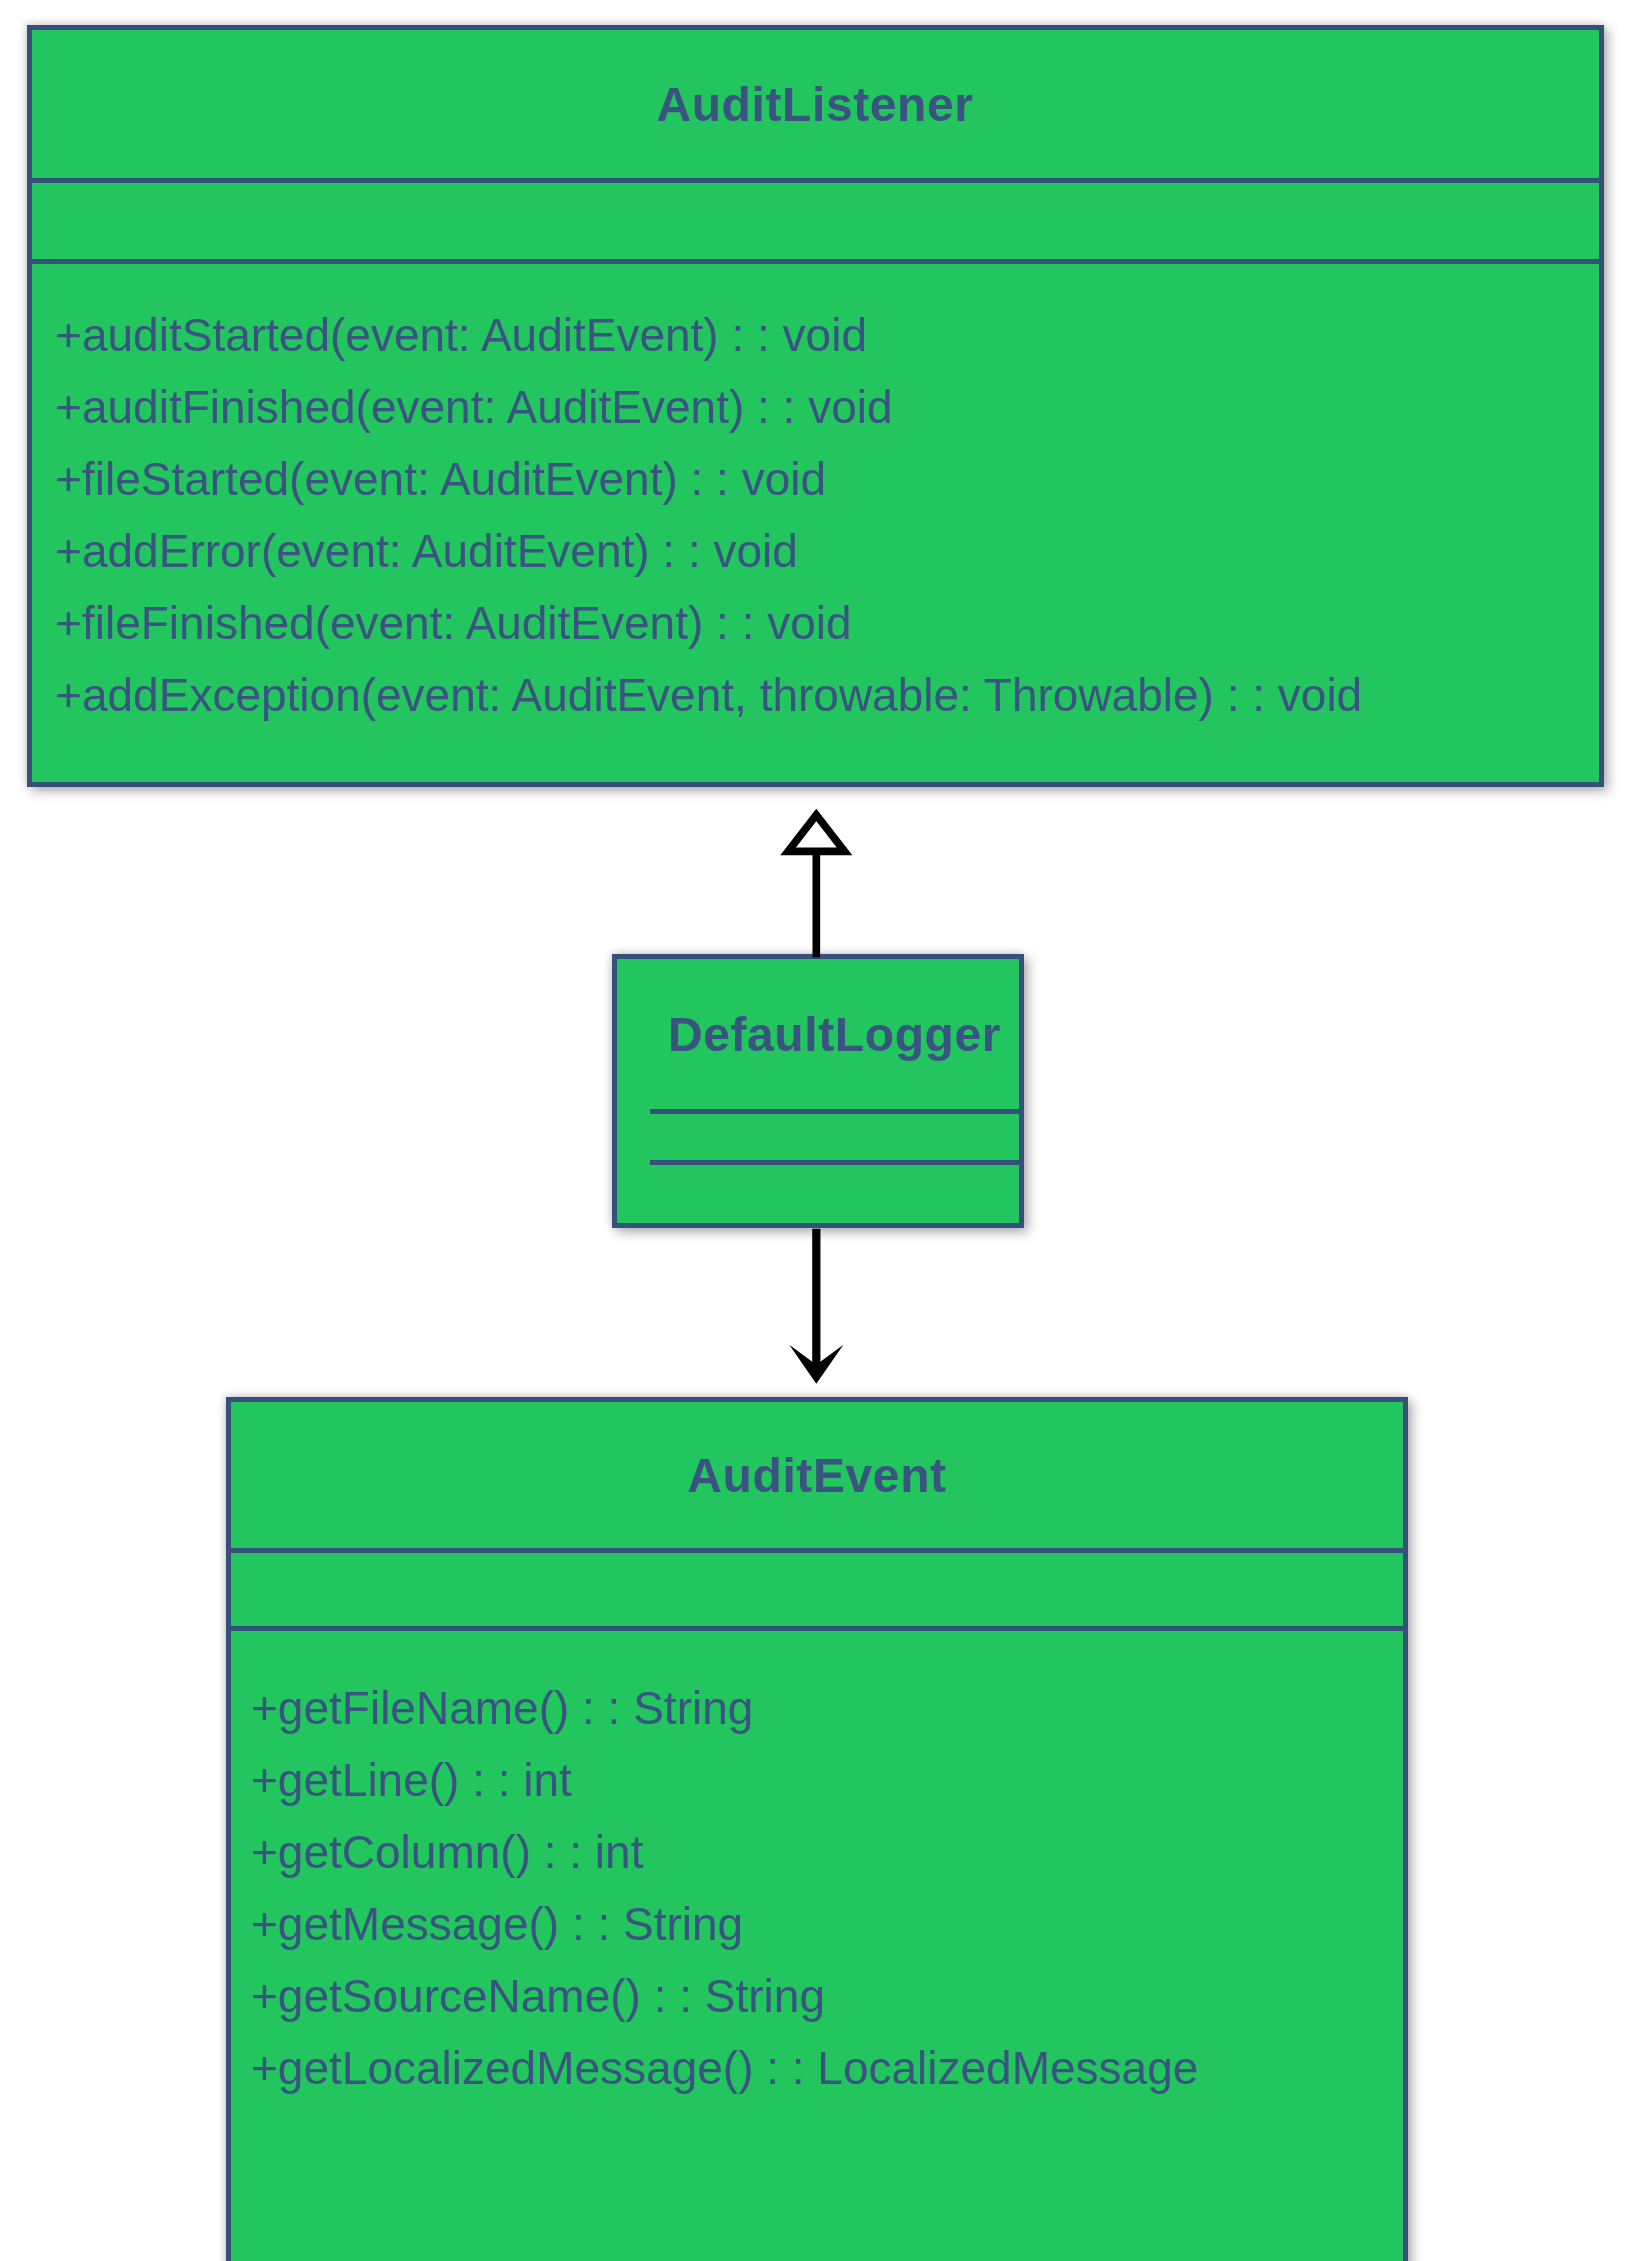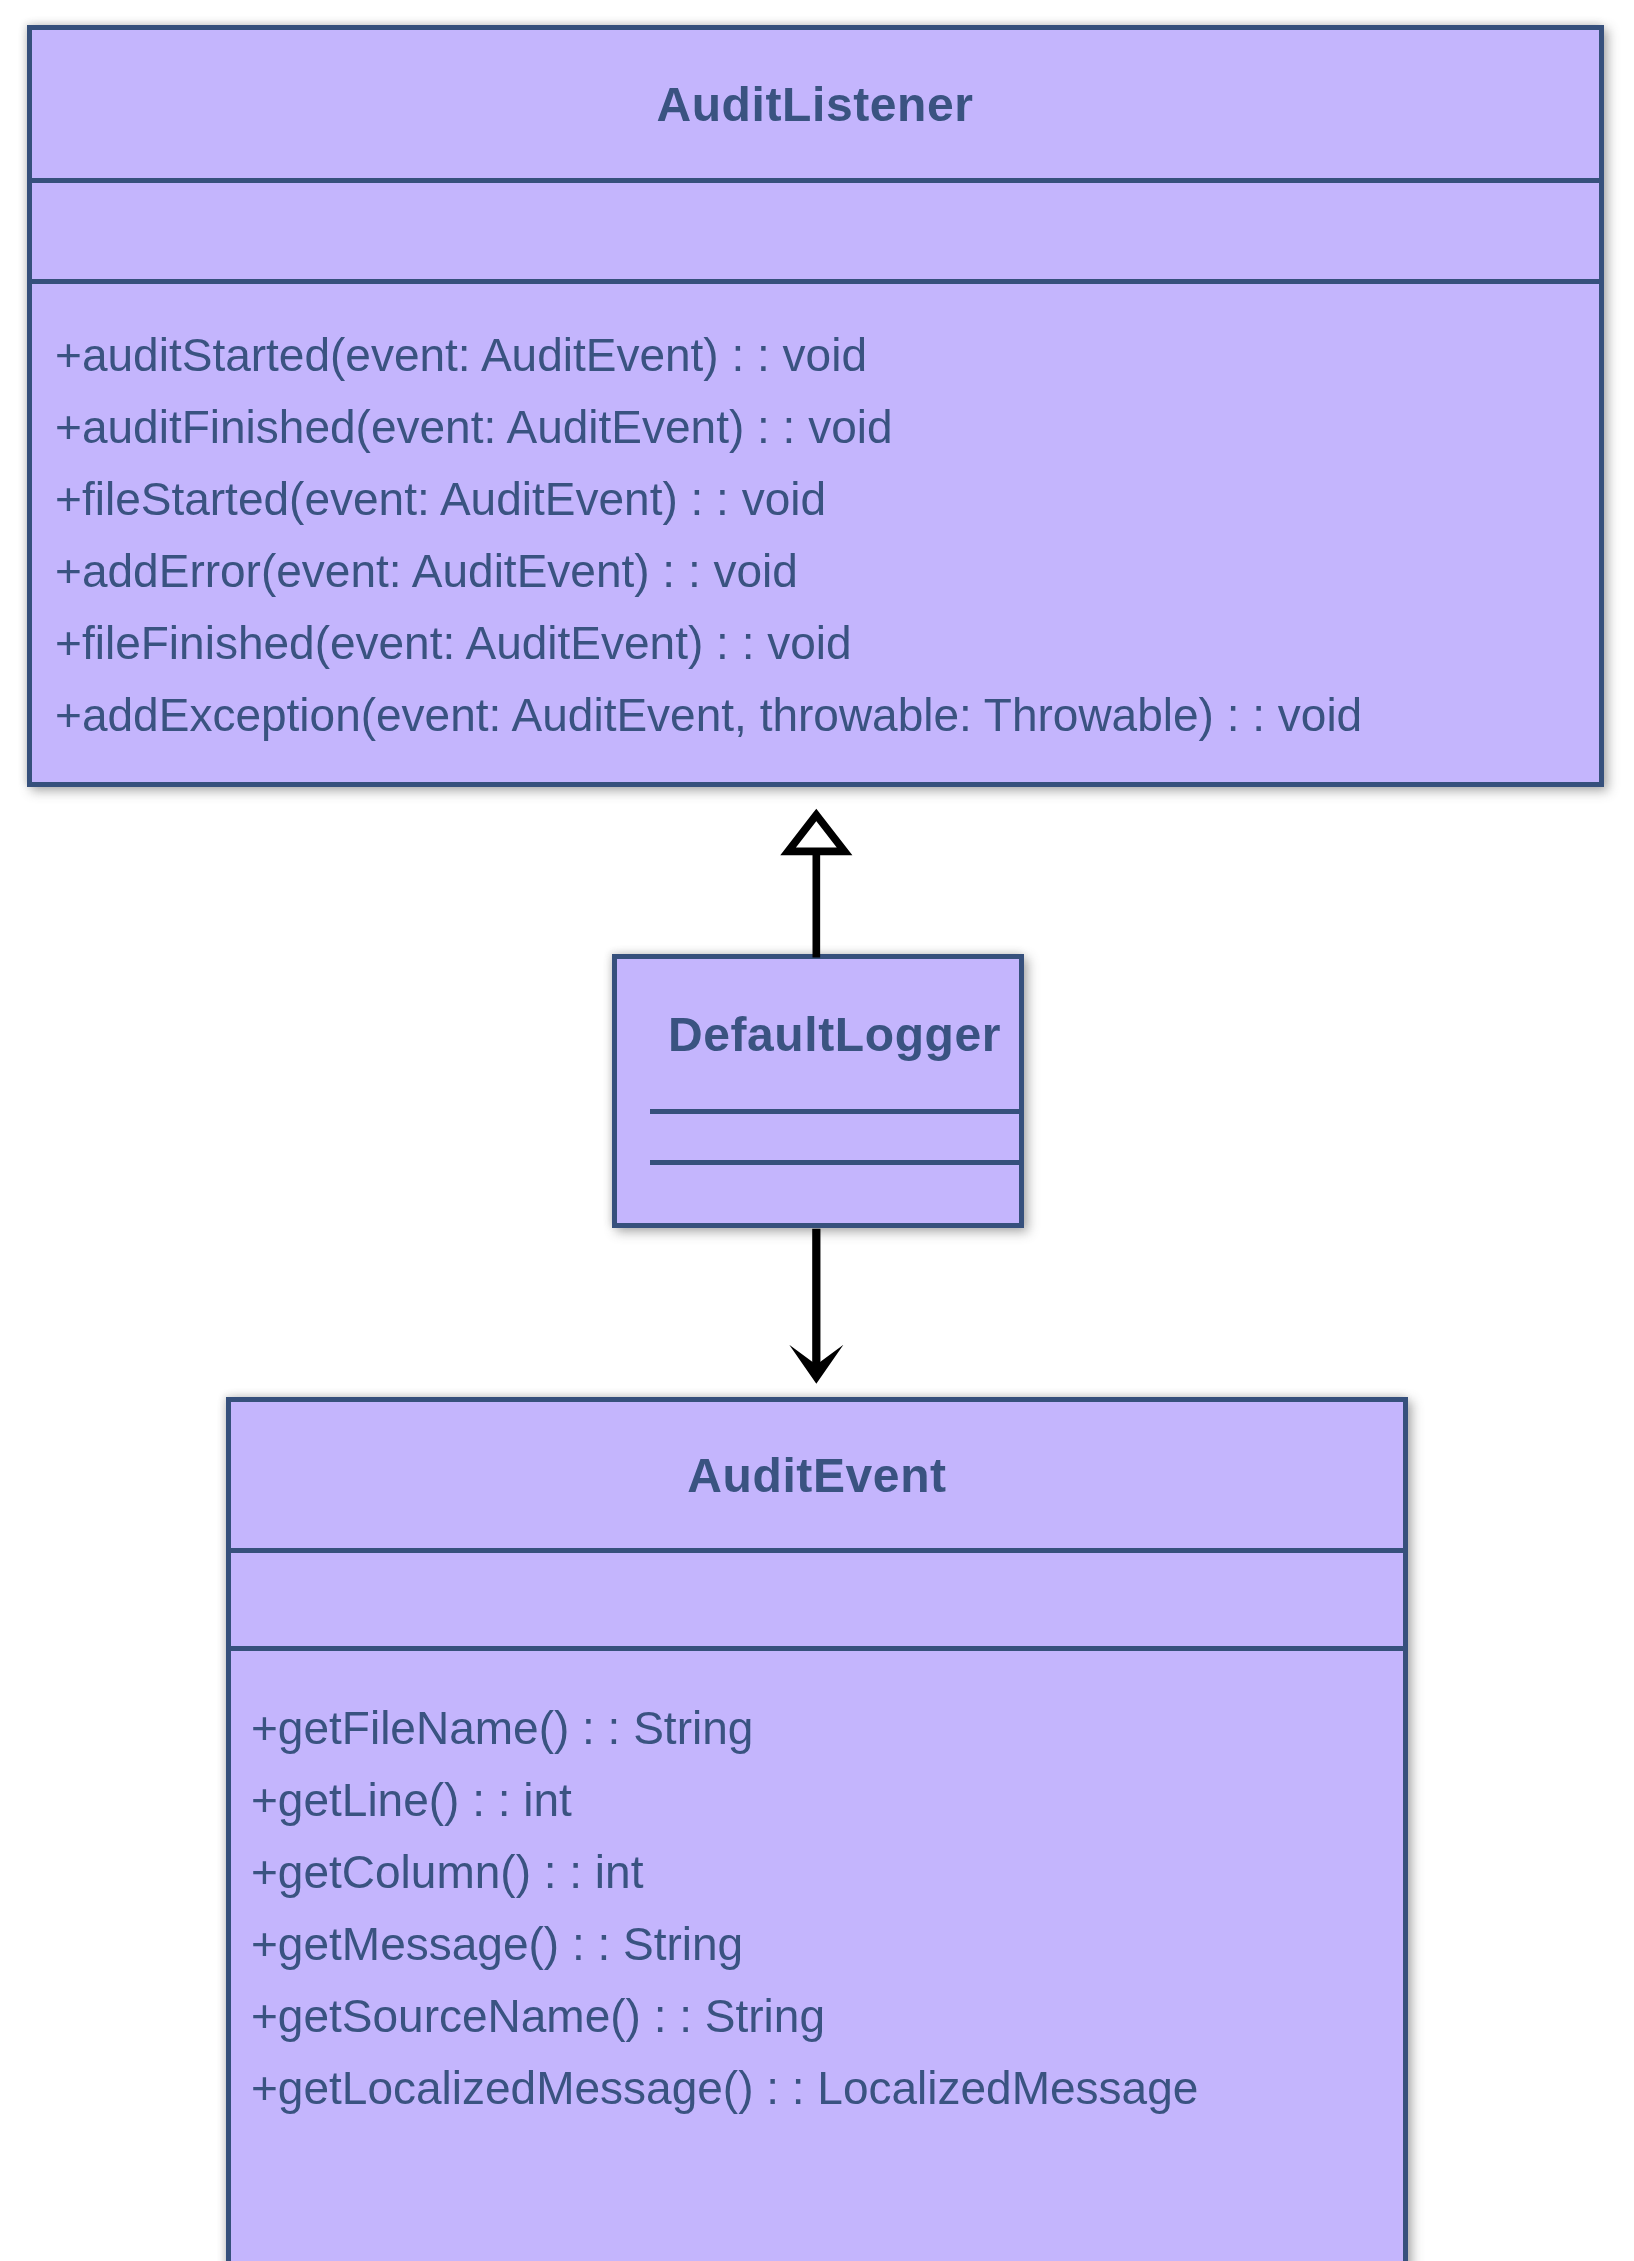--- a/index.html
+++ b/index.html
@@ -9,21 +9,21 @@
     width: 1635px;
     height: 2261px;
     background: #ffffff;
     font-family: "Liberation Sans", sans-serif;
     overflow: hidden;
   }
 
   .class-box {
     position: absolute;
     box-sizing: border-box;
-    background: #c4b5fd;
+    background: #22c55e;
     border: 5.9px solid #36507c;
     box-shadow: 3.5px 4.1px 10.6px rgba(70,70,70,0.45), -1.8px -1.8px 7px rgba(70,70,70,0.18);
     display: flex;
     flex-direction: column;
   }
 
   .sec { box-sizing: border-box; flex: 0 0 auto; }
   .sec + .sec { border-top: 5.3px solid #36507c; }
   .sec.grow { flex: 1 1 auto; }
 
@@ -33,21 +33,20 @@
     justify-content: center;
     font-weight: bold;
     font-size: 48px;
     letter-spacing: 0.6px;
     color: #3a5381;
   }
 
   .methods-sec {
     font-size: 46px;
     color: #3a5381;
-    margin-top: 20px;
   }
 
   .method-line {
     line-height: 72px;
     white-space: nowrap;
   }
 
   
   .box-auditlistener { left: 26.5px; top: 25px; width: 1577px; height: 762px; }
   .box-auditlistener .title-sec   { height: 148px; }

